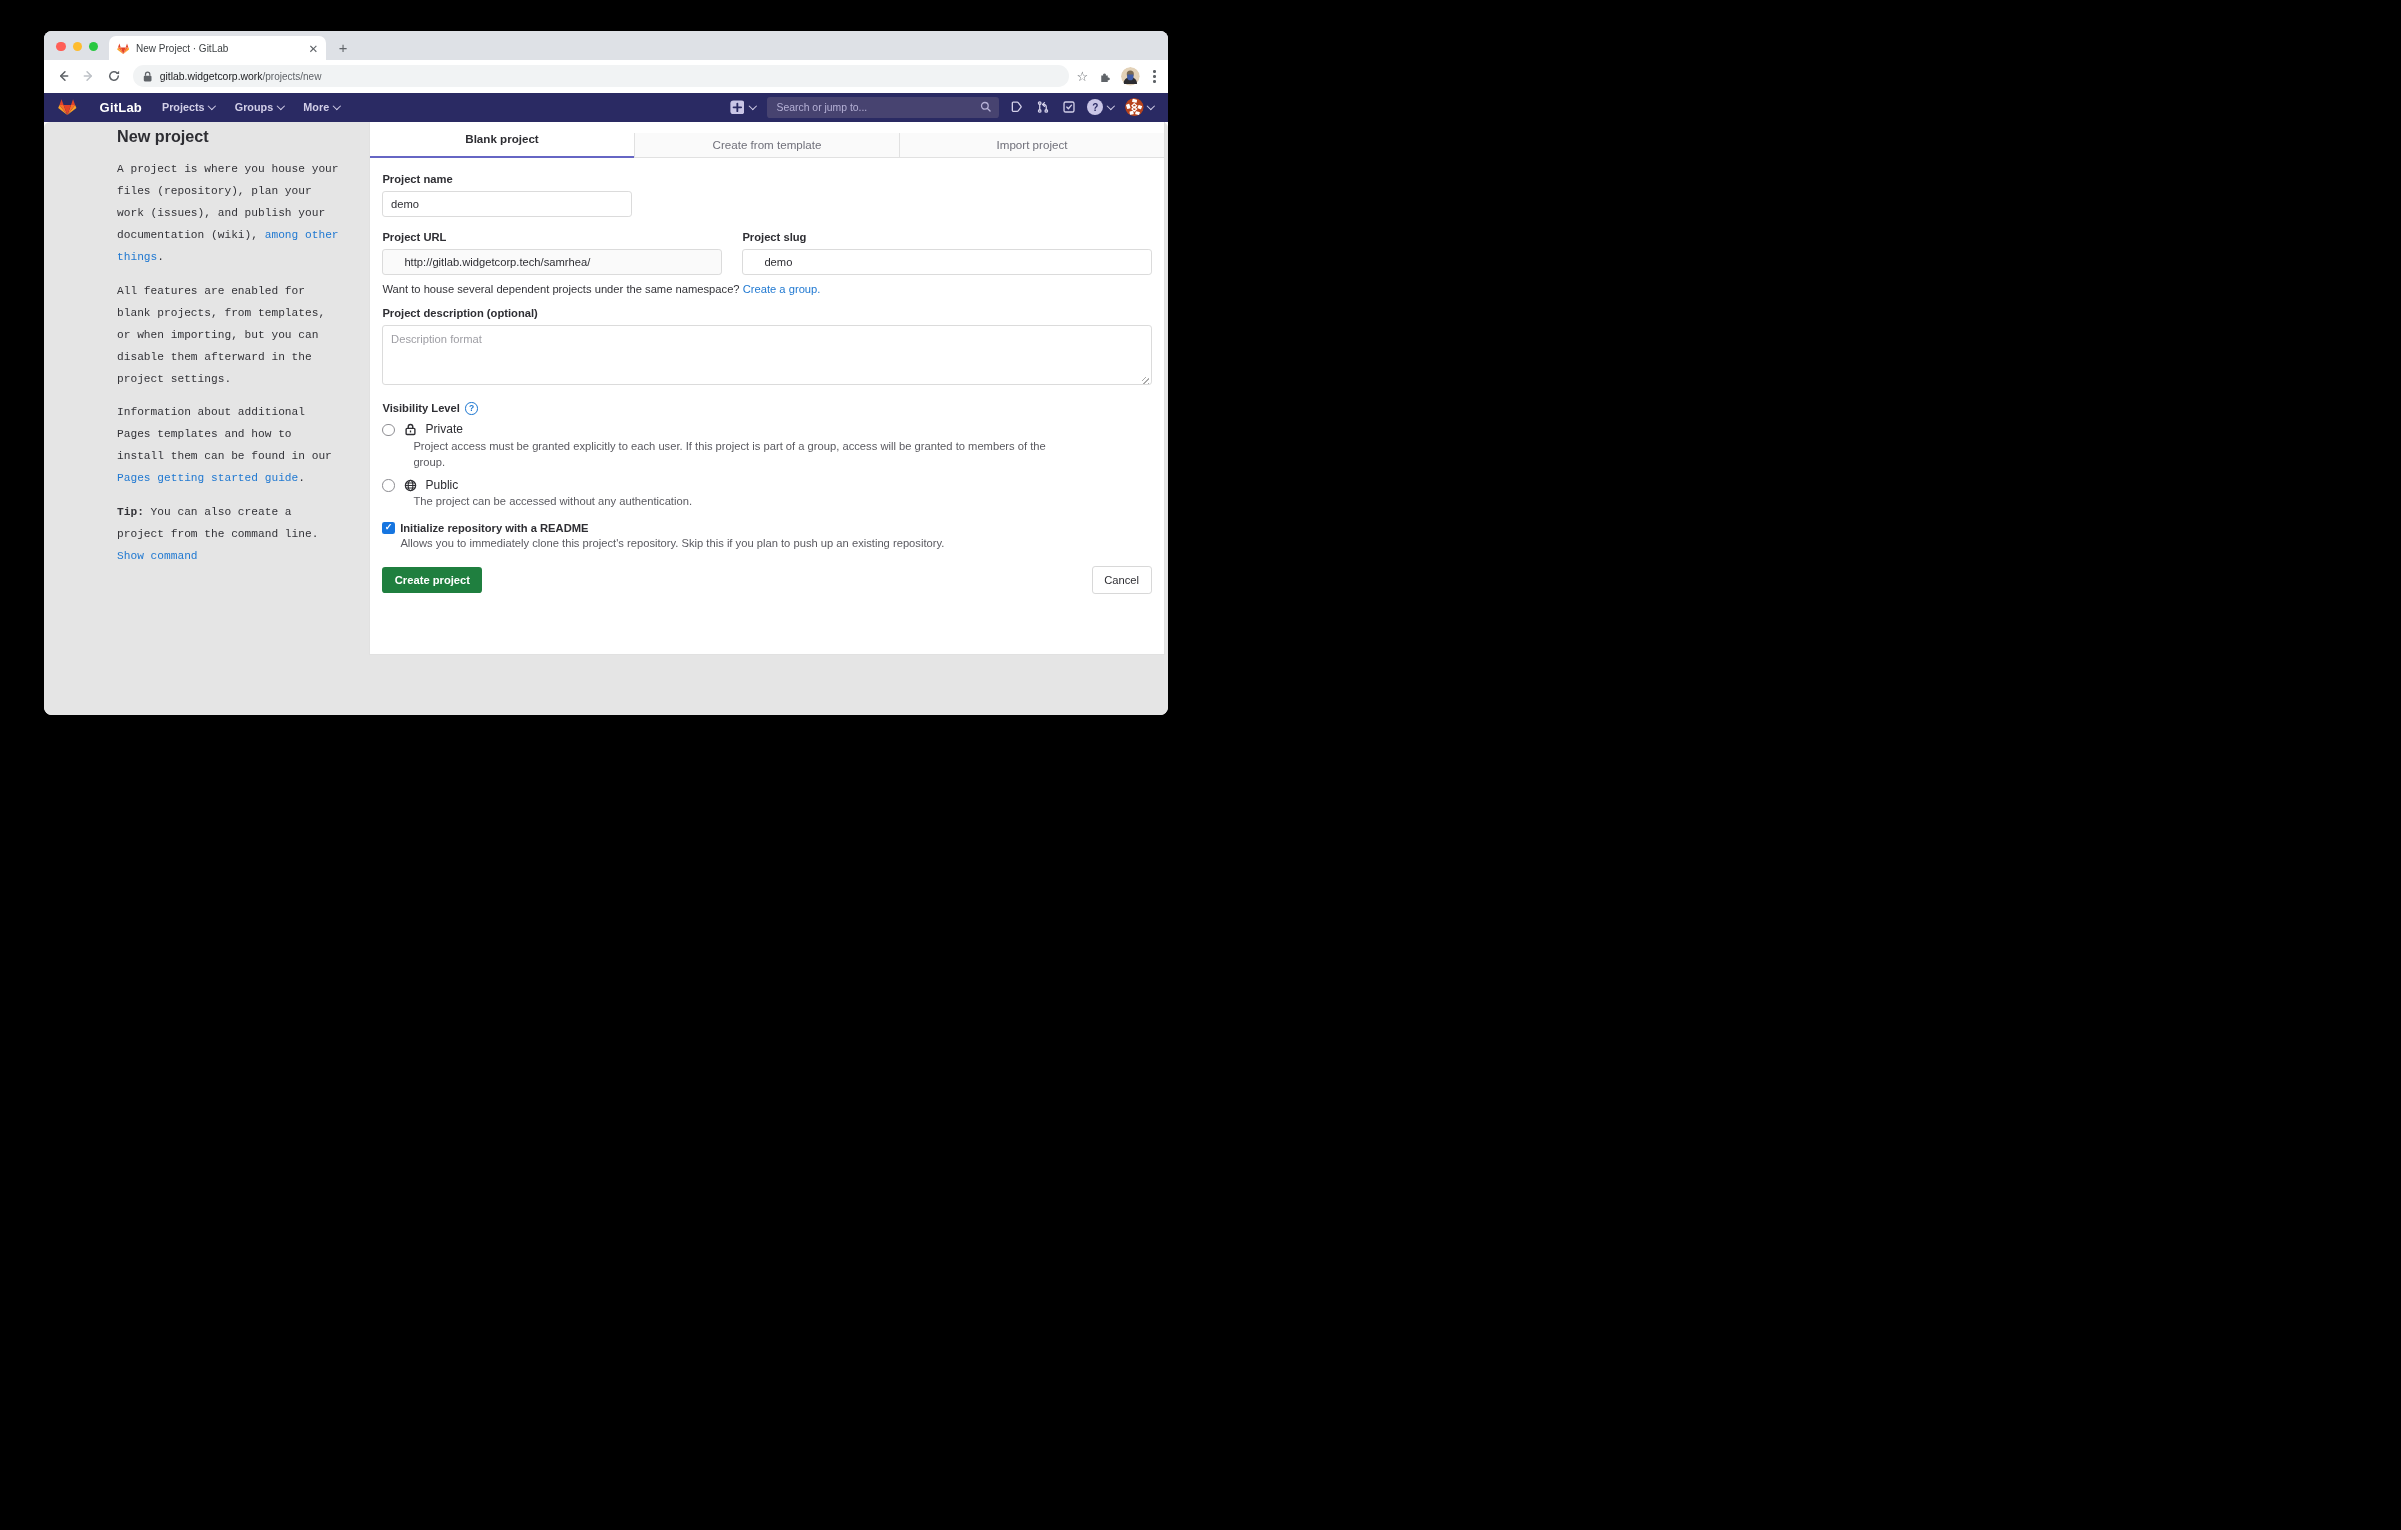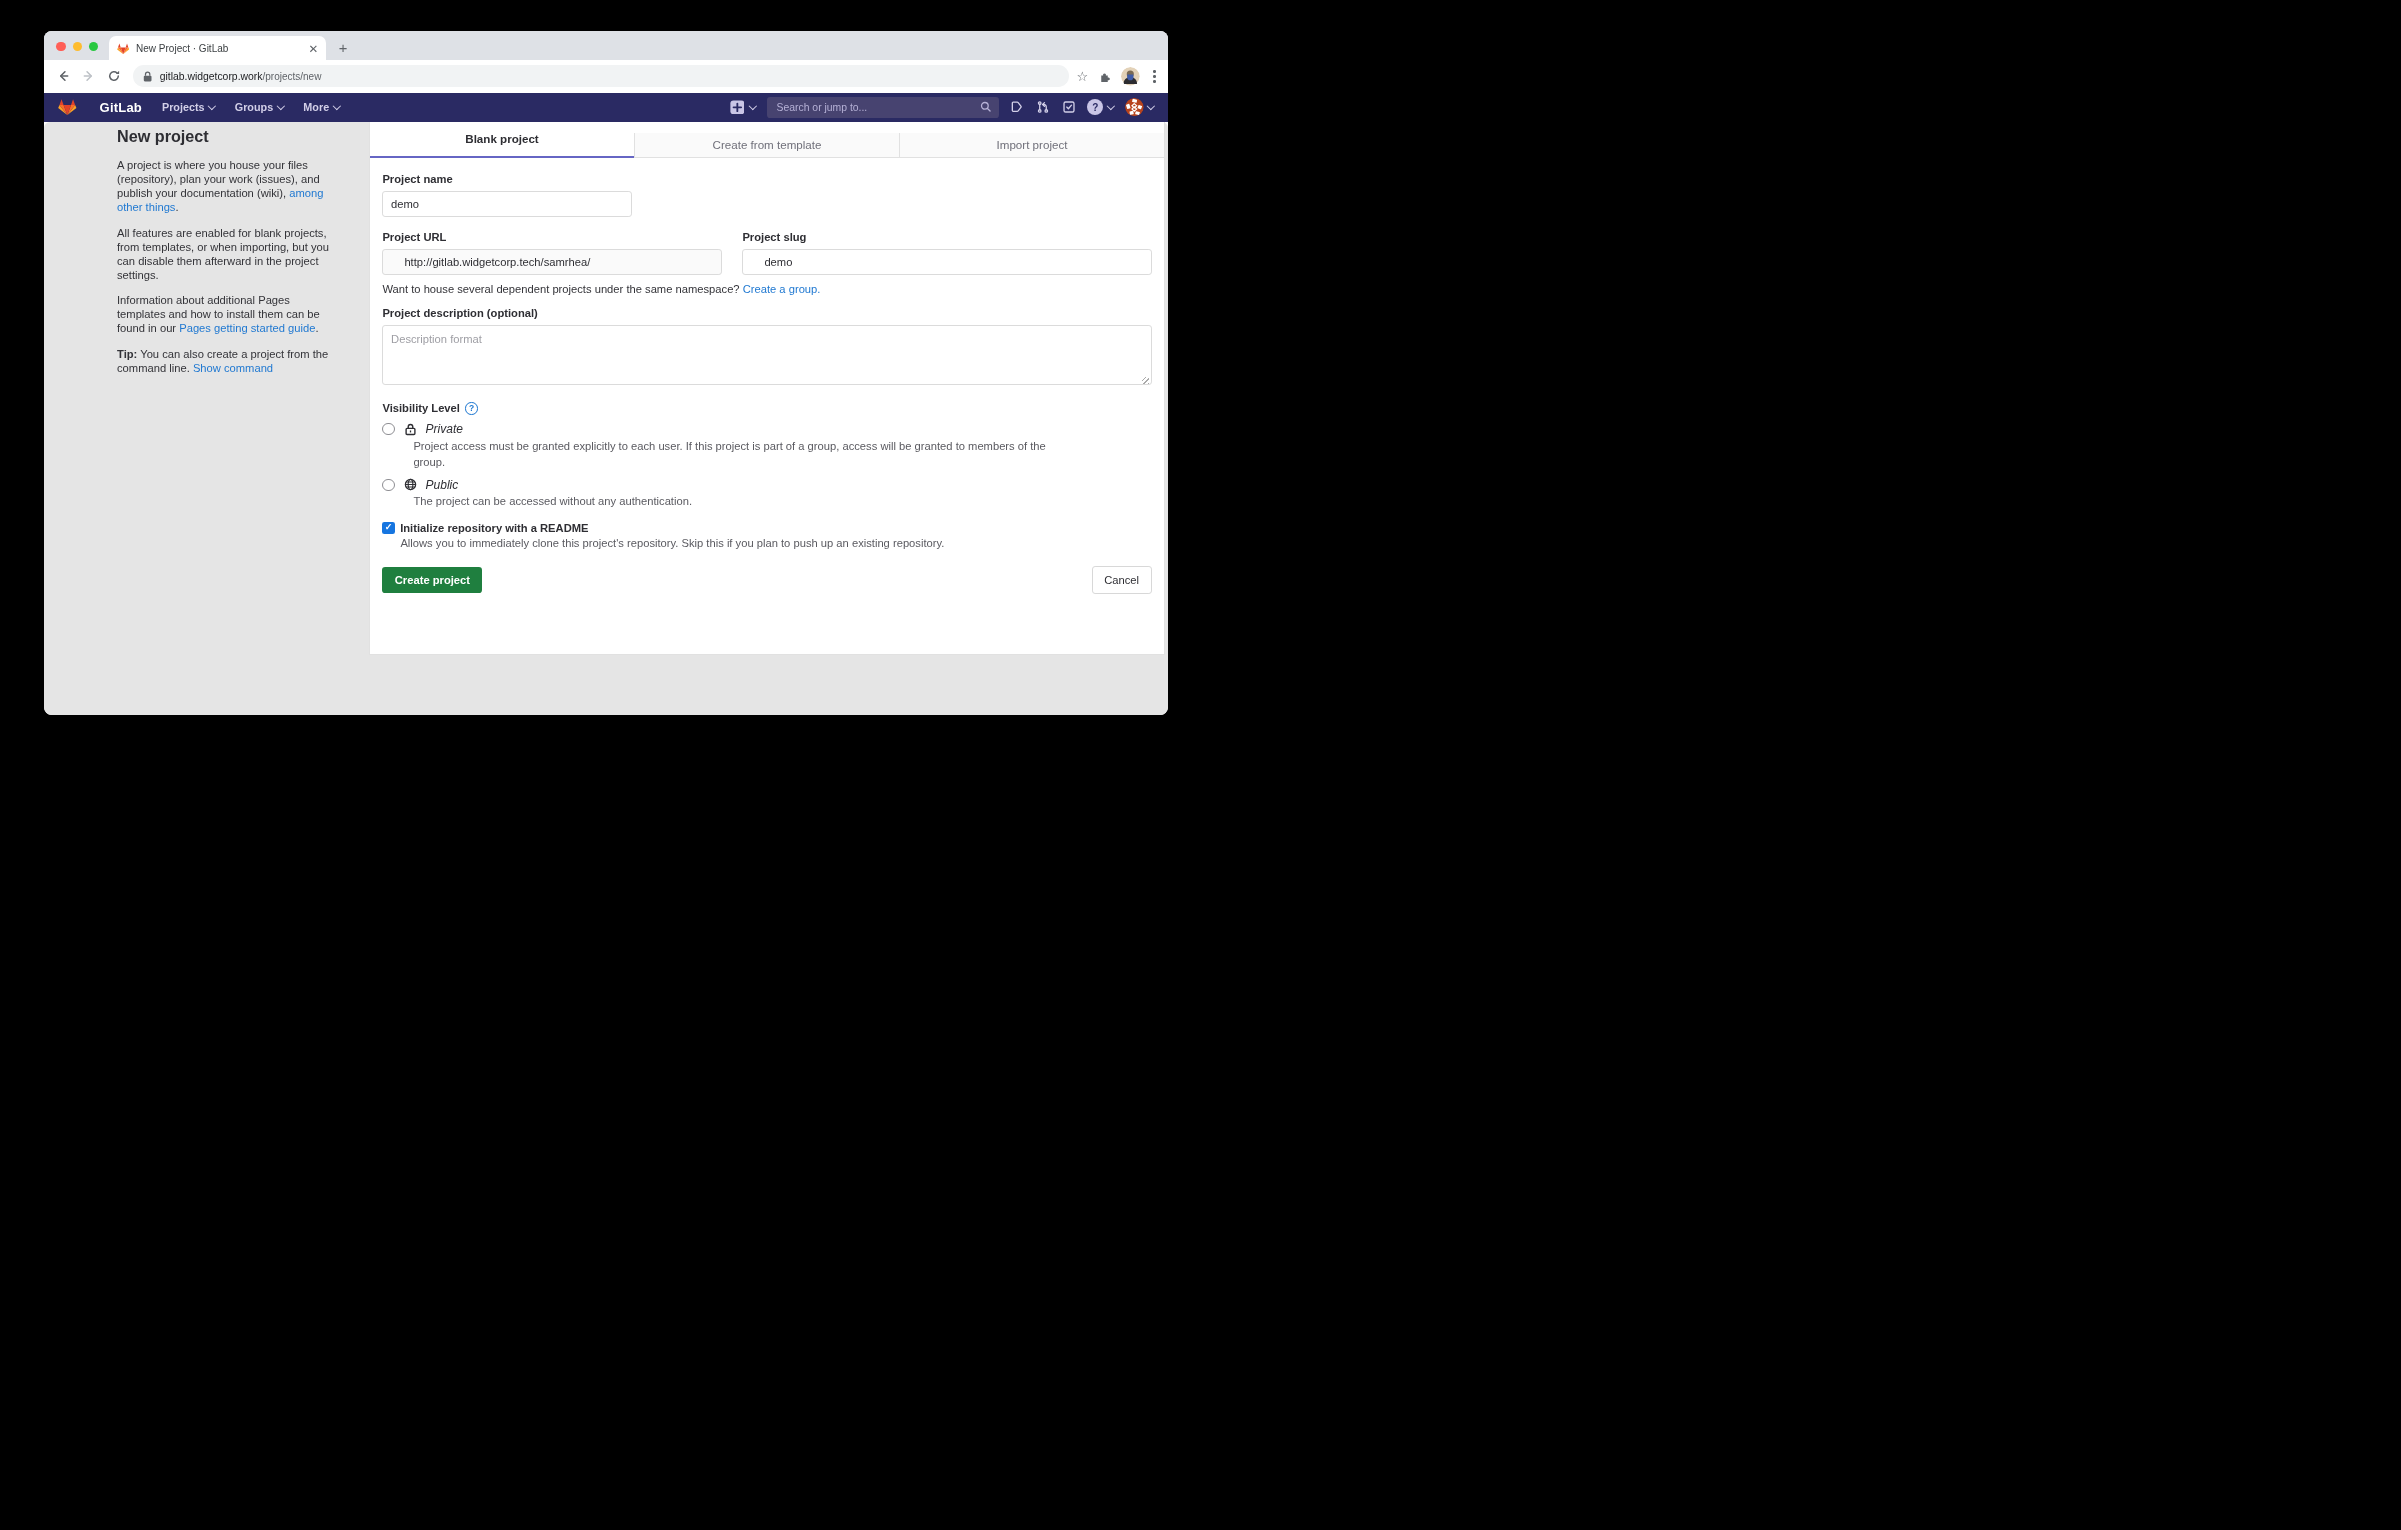--- a/index.html
+++ b/index.html
@@ -47,21 +47,21 @@
   .searchpill input::placeholder{color:#b6b1d6;}
   .helpwrap{display:flex;align-items:center;gap:4.6px;}
   .helpbadge{width:16.2px;height:16.2px;border-radius:50%;background:#c9c5e6;color:#2a2a63;font-weight:700;
              font-size:10px;display:flex;align-items:center;justify-content:center;}
   .gl-avatar{width:18.6px;height:18.6px;border-radius:50%;overflow:hidden;}
   .avatarwrap{display:flex;align-items:center;gap:4.6px;}
   
   .content{flex:1;position:relative;background:#e5e5e5;border-radius:6px;}
   .side{position:absolute;left:73px;top:5.4px;width:224px;}
   .side h2{margin:0 0 12.4px 0;font-size:16.2px;font-weight:700;color:#2e2e33;}
-  .side p{margin:0 0 11.6px 0;font-size:11.2px;line-height:14px;color:#333338;}
+  .side p{margin:0 0 11.6px 0;font-size:11.2px;line-height:22px;color:#333338;font-family:Liberation Mono, monospace;}
   .side a{color:#1f78d1;text-decoration:none;}
   .panel{position:absolute;left:325px;top:0;width:796px;height:533px;box-sizing:border-box;
          border:0.8px solid #e1e1e1;border-top:none;background:#fff;}
   .tabs{display:flex;height:36px;}
   .tab{flex:1;display:flex;align-items:center;justify-content:center;font-size:11.6px;box-sizing:border-box;}
   .tab.active{background:#fff;color:#2e2e33;font-weight:700;border-bottom:2.3px solid #6666c4;}
   .tab.idle{background:#fafafa;color:#70707a;border-left:0.8px solid #e1e1e1;border-bottom:0.8px solid #e1e1e1;margin-top:11px;}
   .formbody{padding:15.5px 12.4px 0 12.4px;}
   .flabel{font-size:11.2px;font-weight:700;color:#2e2e33;}
   .txt{box-sizing:border-box;height:25.5px;border:0.8px solid #dbdbdb;border-radius:3.1px;padding:0 7.7px;
@@ -75,21 +75,21 @@
   .descarea{position:relative;margin-top:6.2px;}
   .descarea textarea{box-sizing:border-box;width:100%;height:60px;border:0.8px solid #dbdbdb;border-radius:3.1px;
        padding:7px 7.7px;font-size:11.2px;font-family:"Liberation Sans",sans-serif;color:#2e2e33;resize:none;outline:none;}
   .descarea textarea::placeholder{color:#9e9ea4;}
   .grip{position:absolute;right:2.3px;bottom:3.9px;width:7.7px;height:7.7px;
         background:repeating-linear-gradient(135deg,transparent 0 2.3px,#aaa 2.3px 3.2px);}
   .vislabel{margin-top:14px;display:flex;align-items:center;gap:5.4px;}
   .qmark{width:12.4px;height:12.4px;border-radius:50%;border:1.4px solid #1f78d1;color:#1f78d1;font-size:8.5px;
          font-weight:700;display:flex;align-items:center;justify-content:center;box-sizing:border-box;}
   .opt{margin-top:7.7px;}
-  .optrow{display:flex;align-items:center;gap:7px;font-style:italic;}
+  .optrow{display:flex;align-items:flex-end;gap:7px;}
   .radio{width:12.4px;height:12.4px;border-radius:50%;box-sizing:border-box;border:0.8px solid #8e8e93;
          background:#fff;flex:none;}
   .radio.on{border:none;background:radial-gradient(circle,#1675e0 0 3.2px,#fff 3.6px 5px,#1675e0 5.3px);}
   .opticon{width:13px;height:13px;flex:none;margin-left:2.3px;}
   .optname{font-size:12px;color:#2e2e33;margin-left:1.5px;}
   .optdesc{margin:1.5px 0 0 31px;font-size:11.2px;line-height:16.2px;color:#5a5a60;max-width:654px;}
   .cbrow{display:flex;align-items:center;gap:5.4px;margin-top:12.4px;}
   .cb{width:12.4px;height:12.4px;border-radius:2.3px;background:#1675e0;color:#fff;display:flex;align-items:center;
       justify-content:center;flex:none;}
   .cb::after{content:"✓";font-size:9.3px;font-weight:700;line-height:1;}

